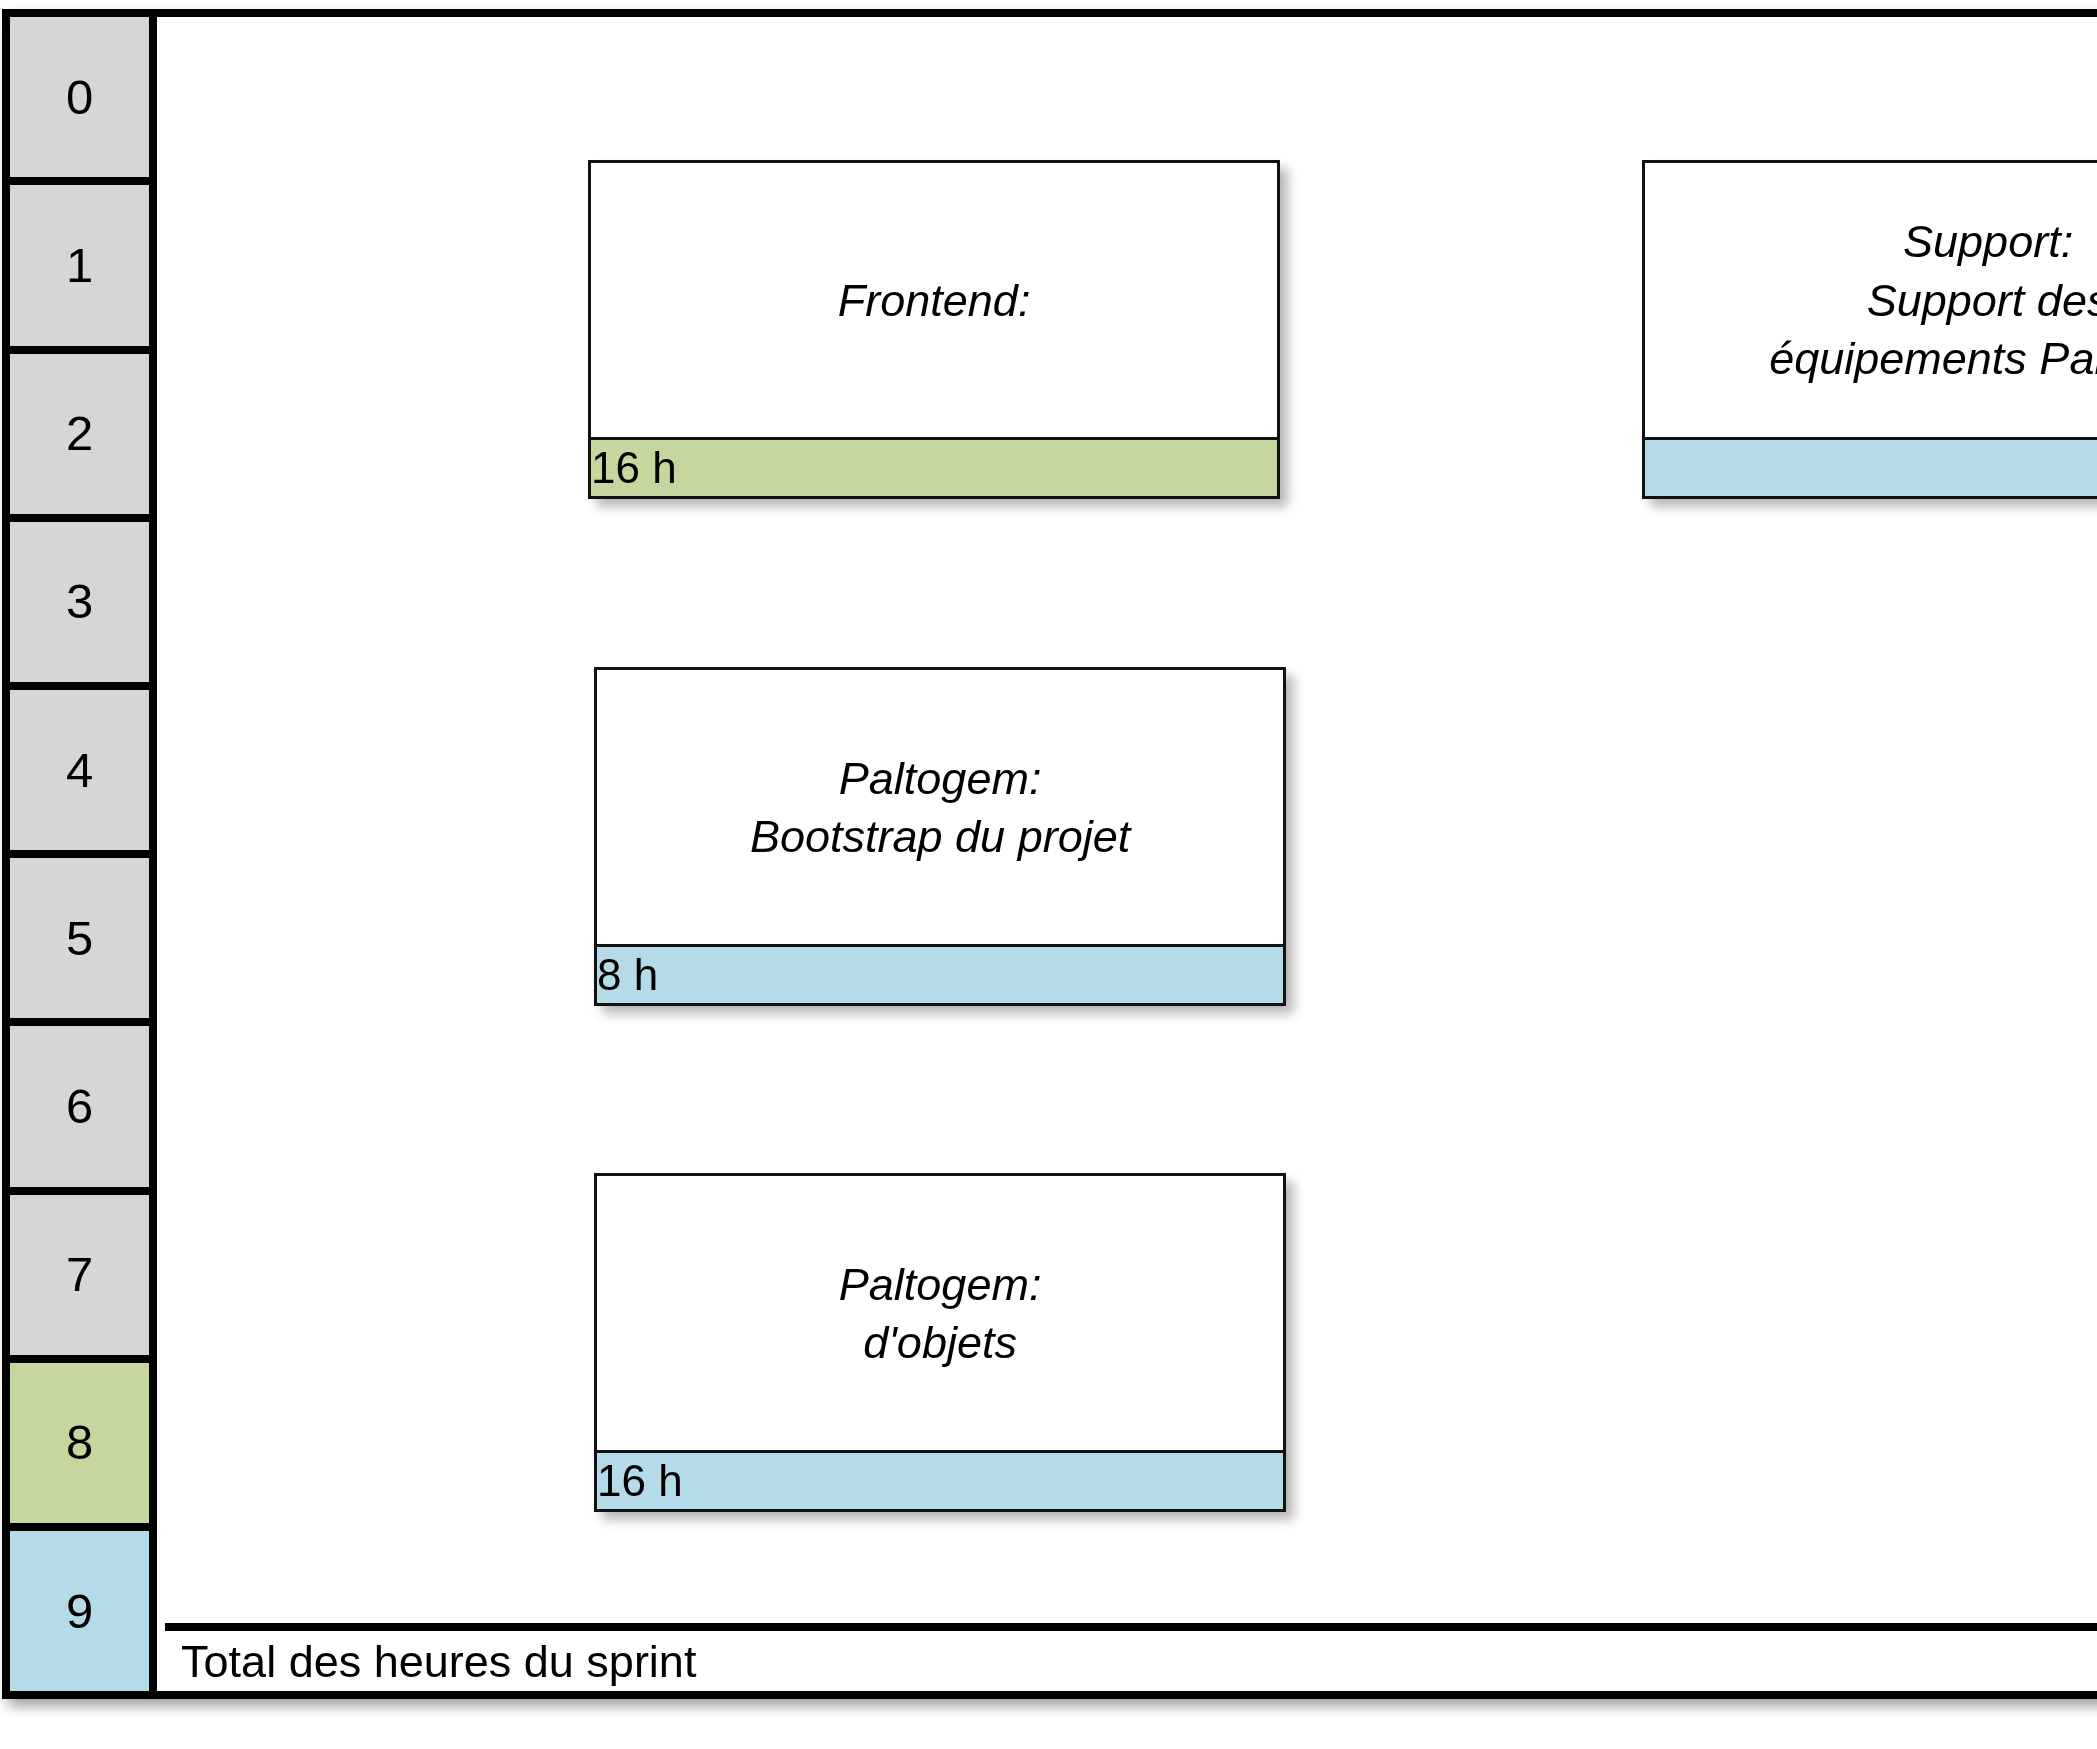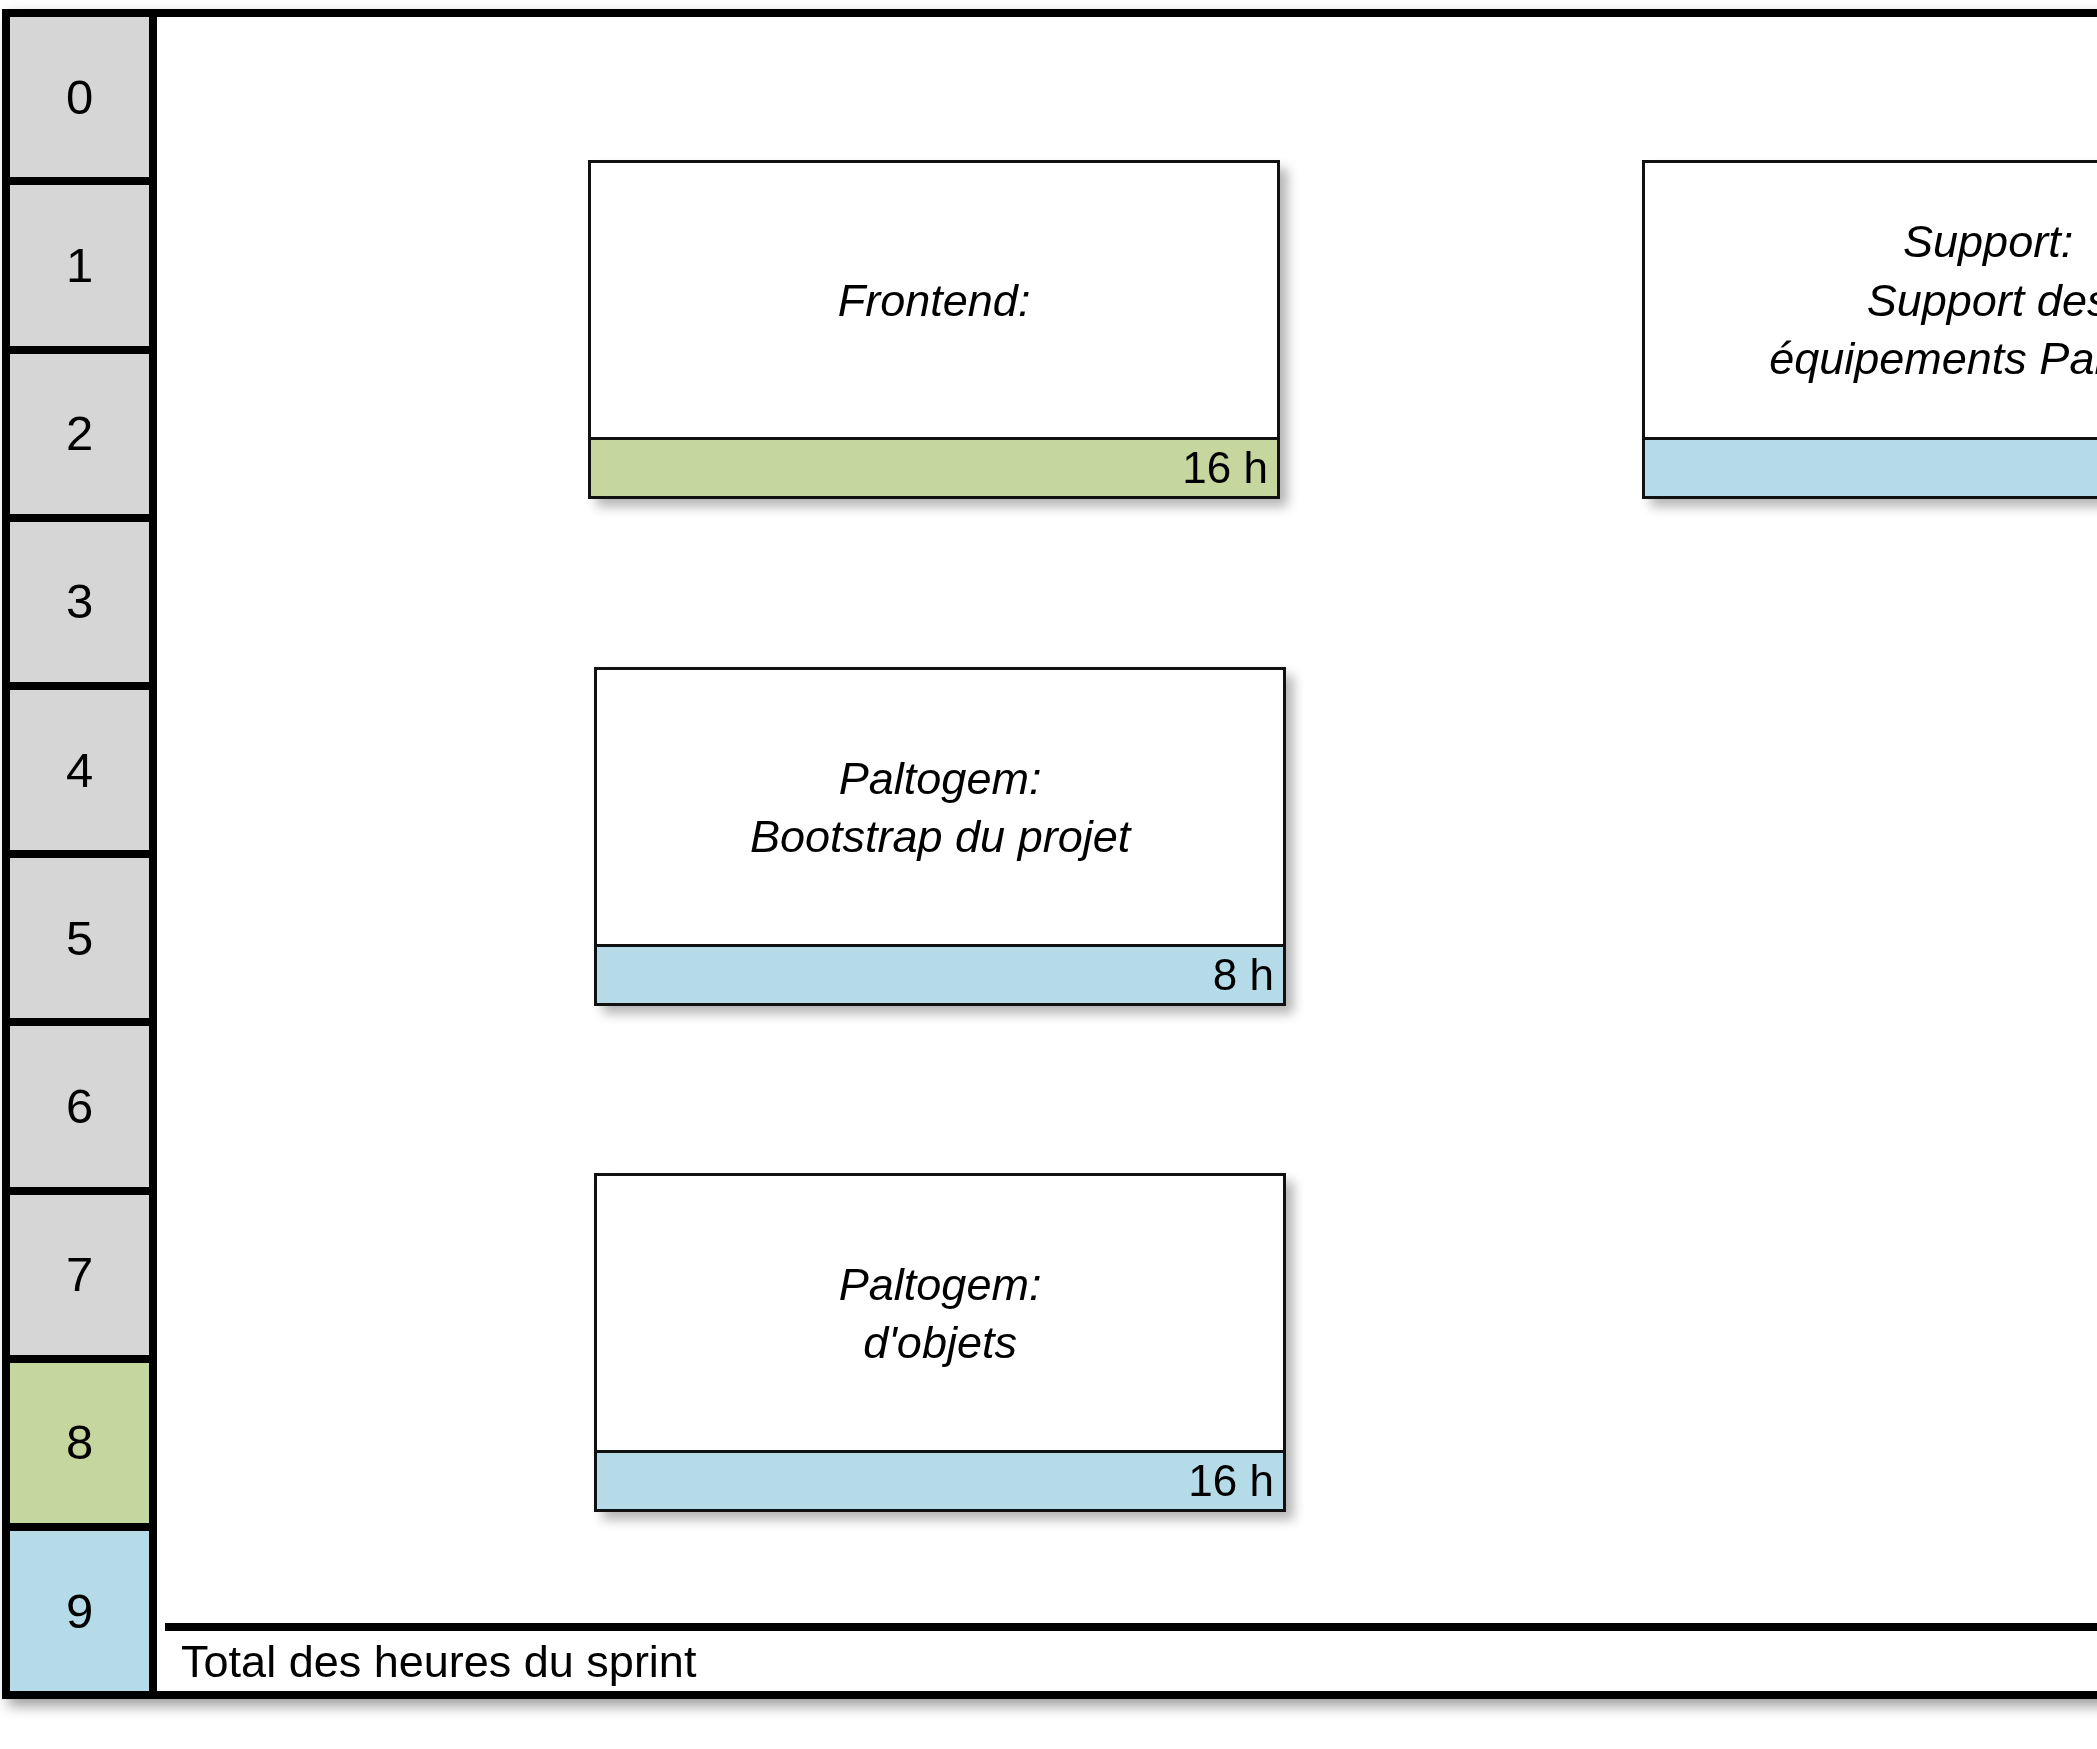--- a/index.html
+++ b/index.html
@@ -59,21 +59,21 @@
     padding:2.5px 5.9px 0.8px 5.9px;
     font-style:italic;
   }
   .card-line{
     font-size:45px;line-height:1.30;color:#000000;
     text-align:center;white-space:nowrap;
   }
   .card-hours{
     height:56px;flex:0 0 56px;
     border-top:3.8px solid #111111;
-    display:flex;align-items:center;justify-content:flex-end;
+    display:flex;align-items:center;justify-content:flex-start;
     padding-right:9.2px;
     font-size:44px;color:#000000;line-height:1;
   }
   .hours-green{background:#c5d79f;}
   .hours-blue{background:#b6dbe8;}
 
   
   #card-frontend { left:423px; top:143px;  width:692px; height:339px; }
   #card-backend  { left:1477px; top:143px;  width:692px; height:339px; }
   #card-bootstrap{ left:429px; top:650px; width:692px; height:339px; }

